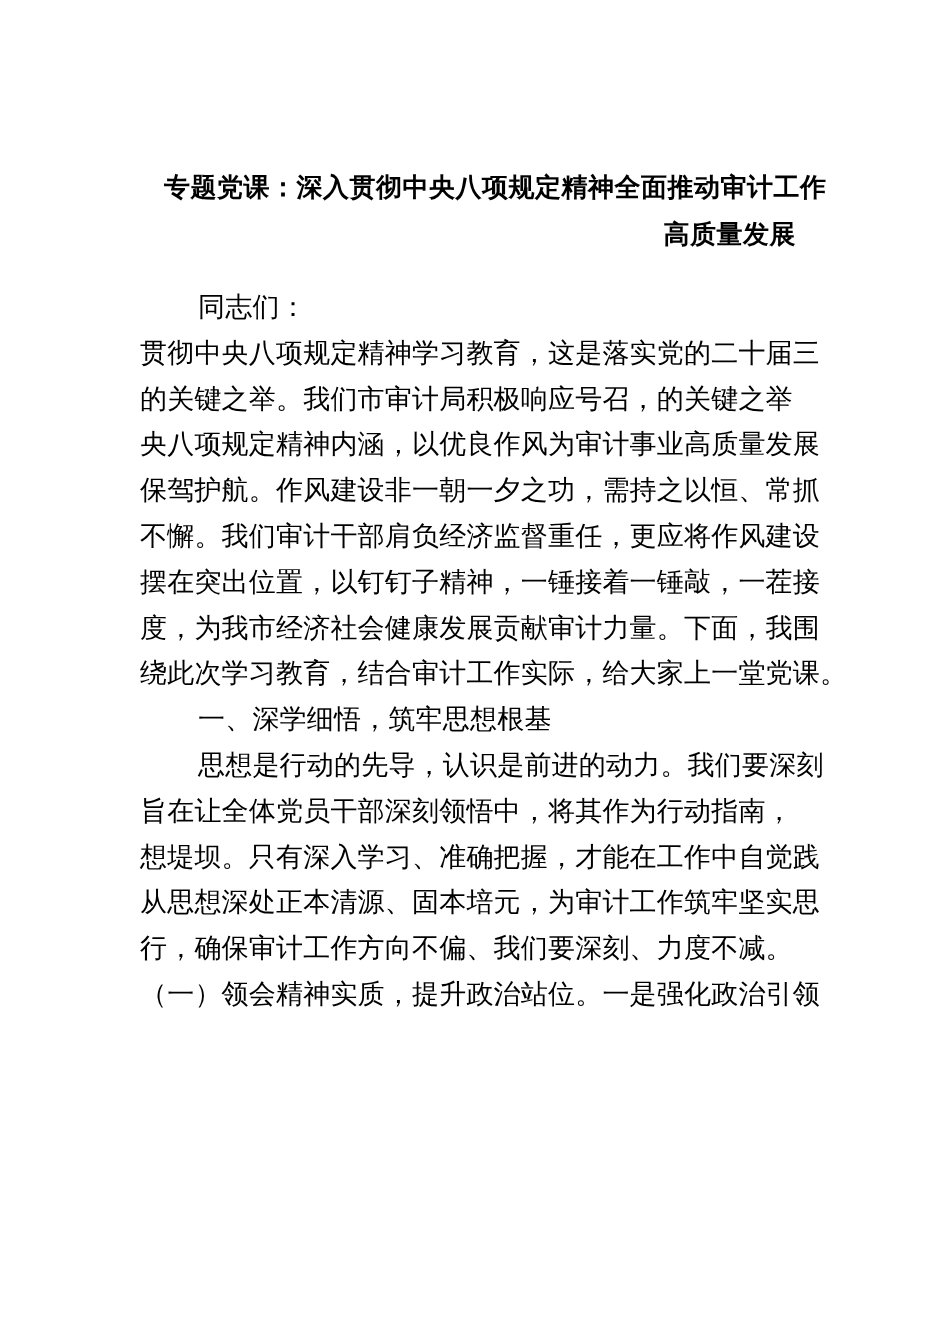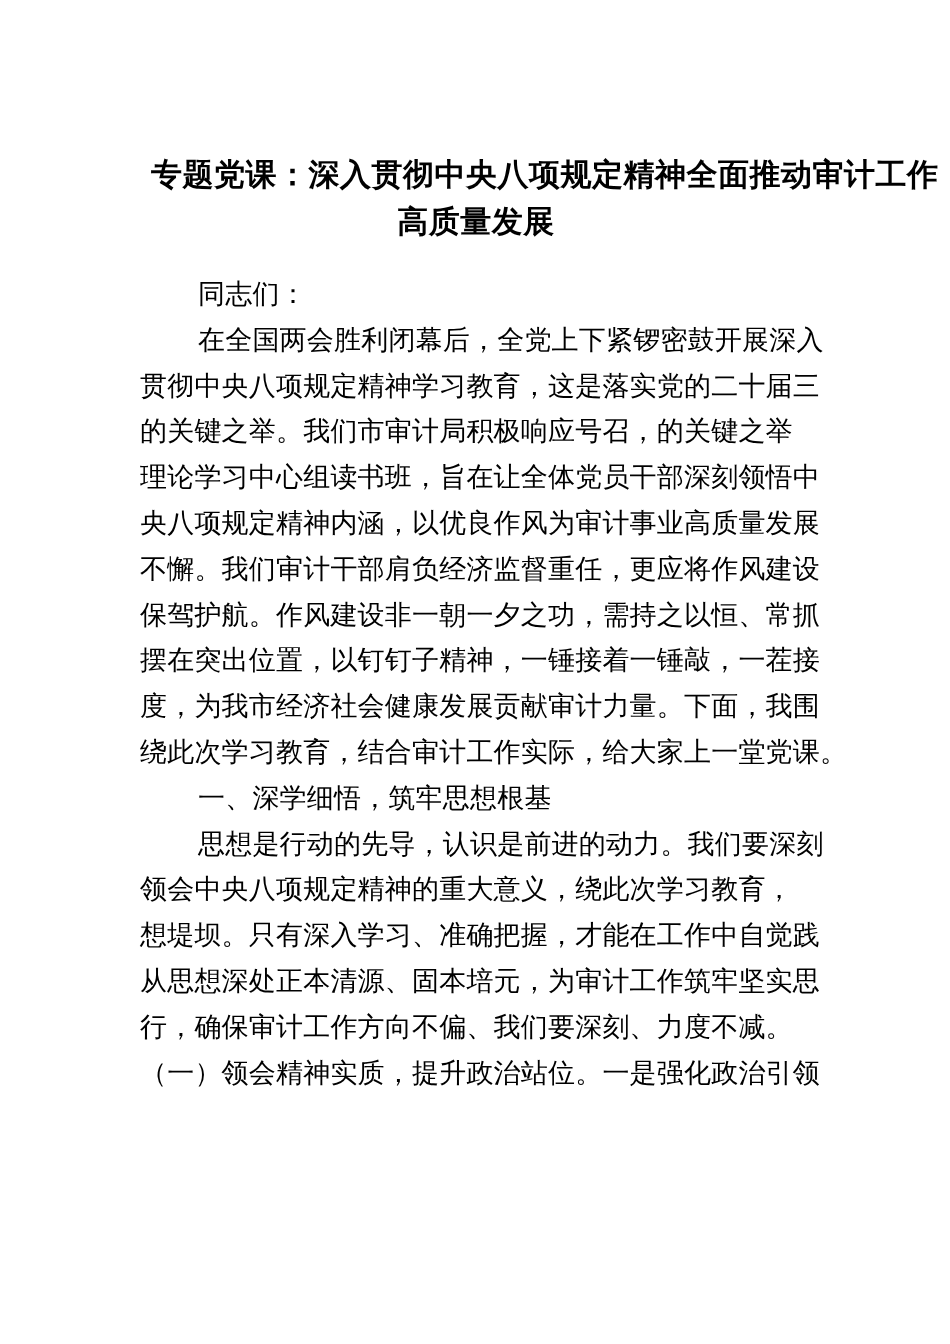--- a/index.html
+++ b/index.html
@@ -23,38 +23,38 @@
     box-sizing: border-box;
   }
   .doc-body {
     position: absolute;
     left: 140px;
     top: 0;
     width: 672px;
   }
   
   .doc-title {
-    margin: 3px;
+    margin: 16px;
     padding-top: 148px;
-    font-size: 31px;
+    font-size: 26px;
     font-weight: bold;
     line-height: 47px;
     letter-spacing: 0.5px;
     text-align: center;
   }
   .doc-title .tline {
     display: block;
     white-space: nowrap;
   }
   .doc-title .tline-1 {
     text-align: left;
     margin-left: 8px;
   }
   .doc-title .tline-2 {
-    text-align: center;
+    text-align: right;
   }
   
   .para {
     margin: 0;
     font-size: 27px;
     line-height: 45.8px;
     letter-spacing: 0.2px;
   }
   .para-lead {
     margin-top: 26px;
@@ -81,39 +81,37 @@
     <h1 class="doc-title">
       <span class="tline tline-1">专题党课：深入贯彻中央八项规定精神全面推动审计工作</span>
       <span class="tline tline-2">高质量发展</span>
     </h1>
 
     <p class="para para-lead">
       <span class="line indent">同志们：</span>
     </p>
 
     <p class="para">
-      <span class="line indent">在全国两会胜利闭幕后，全党上下紧锣密鼓开展深入</span>
       <span class="line">贯彻中央八项规定精神学习教育，这是落实党的二十届三</span>
       <span class="line">的关键之举。我们市审计局积极响应号召，的关键之举</span>
-      <span class="line">理论学习中心组读书班，旨在让全体党员干部深刻领悟中</span>
       <span class="line">央八项规定精神内涵，以优良作风为审计事业高质量发展</span>
+      <span class="line">保驾护航。作风建设非一朝一夕之功，需持之以恒、常抓</span>
       <span class="line">不懈。我们审计干部肩负经济监督重任，更应将作风建设</span>
-      <span class="line">保驾护航。作风建设非一朝一夕之功，需持之以恒、常抓</span>
       <span class="line">摆在突出位置，以钉钉子精神，一锤接着一锤敲，一茬接</span>
       <span class="line">度，为我市经济社会健康发展贡献审计力量。下面，我围</span>
       <span class="line">绕此次学习教育，结合审计工作实际，给大家上一堂党课。</span>
     </p>
 
     <p class="para">
       <span class="heading-line">一、深学细悟，筑牢思想根基</span>
     </p>
 
     <p class="para">
       <span class="line indent">思想是行动的先导，认识是前进的动力。我们要深刻</span>
-      <span class="line">领会中央八项规定精神的重大意义，绕此次学习教育，</span>
+      <span class="line">旨在让全体党员干部深刻领悟中，将其作为行动指南，</span>
       <span class="line">想堤坝。只有深入学习、准确把握，才能在工作中自觉践</span>
       <span class="line">从思想深处正本清源、固本培元，为审计工作筑牢坚实思</span>
       <span class="line">行，确保审计工作方向不偏、我们要深刻、力度不减。</span>
     </p>
 
     <p class="para">
       <span class="line">（一）领会精神实质，提升政治站位。一是强化政治引领</span>
     </p>
 
   </div>

